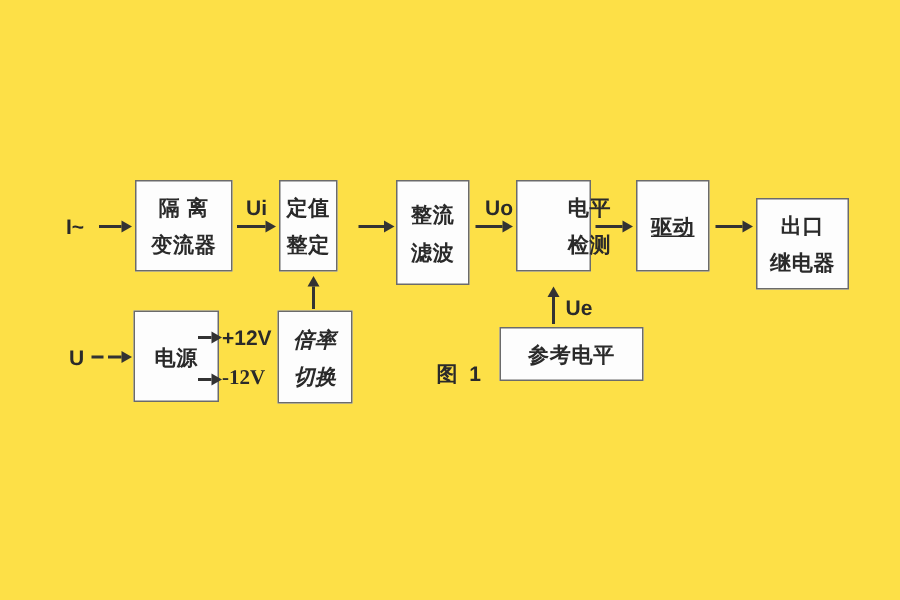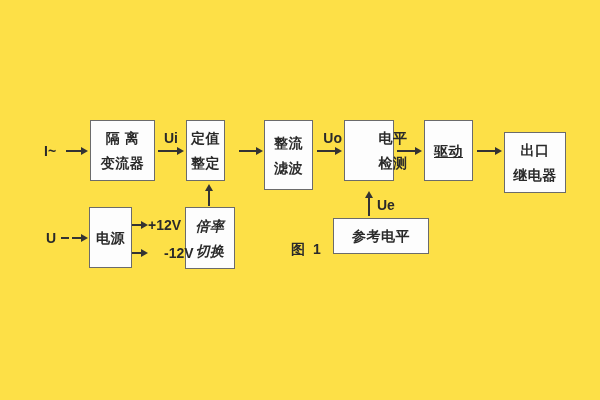--- a/index.html
+++ b/index.html
@@ -96,40 +96,40 @@
 
   <div class="box" style="left:424px;top:120px;width:49px;height:61px;text-decoration:underline;">
     <span>驱动</span>
   </div>
 
   <div class="box" style="left:504px;top:120px;width:62px;height:61px;margin-top:12px;">
     <span>出口</span>
     <span>继电器</span>
   </div>
 
-  <div class="box" style="left:89px;top:207px;width:43px;height:61px;">
+  <div class="box" style="left:89px;top:207px;width:57px;height:61px;">
     <span>电源</span>
   </div>
 
   <div class="box" style="left:185px;top:207px;width:50px;height:62px;font-style:italic;">
     <span>倍率</span>
     <span>切换</span>
   </div>
 
   <div class="box" style="left:333px;top:218px;width:96px;height:36px;gap:0;">
     <span>参考电平</span>
   </div>
 
   <span class="lbl" style="left:44px;top:144px;">I~</span>
   <span class="lbl" style="left:46px;top:231px;">U</span>
   <span class="lbl center" style="left:159px;top:131px;width:24px;">Ui</span>
   <span class="lbl center" style="left:316px;top:131px;width:26px;text-align:right;">Uo</span>
   <span class="lbl" style="left:377px;top:198px;">Ue</span>
   <span class="lbl" style="left:148px;top:218px;">+12V</span>
-  <span class="lbl" style="left:164px;top:246px;">-12V</span>
+  <span class="lbl" style="left:148px;top:246px;font-family:Liberation Serif, serif;">-12V</span>
   <span class="lbl" style="left:291px;top:242px;letter-spacing:2px;">图 1</span>
 
   <div class="arr arr-h head" style="left:66px;top:150px;width:15px;"></div>
   <div class="arr arr-h head" style="left:158px;top:150px;width:19px;"></div>
   <div class="arr arr-h head" style="left:239px;top:150px;width:17px;"></div>
   <div class="arr arr-h head" style="left:317px;top:150px;width:18px;"></div>
   <div class="arr arr-h head" style="left:397px;top:150px;width:18px;"></div>
   <div class="arr arr-h head" style="left:477px;top:150px;width:18px;"></div>
 
   <div class="arr arr-h" style="left:61px;top:237px;width:8px;"></div>

